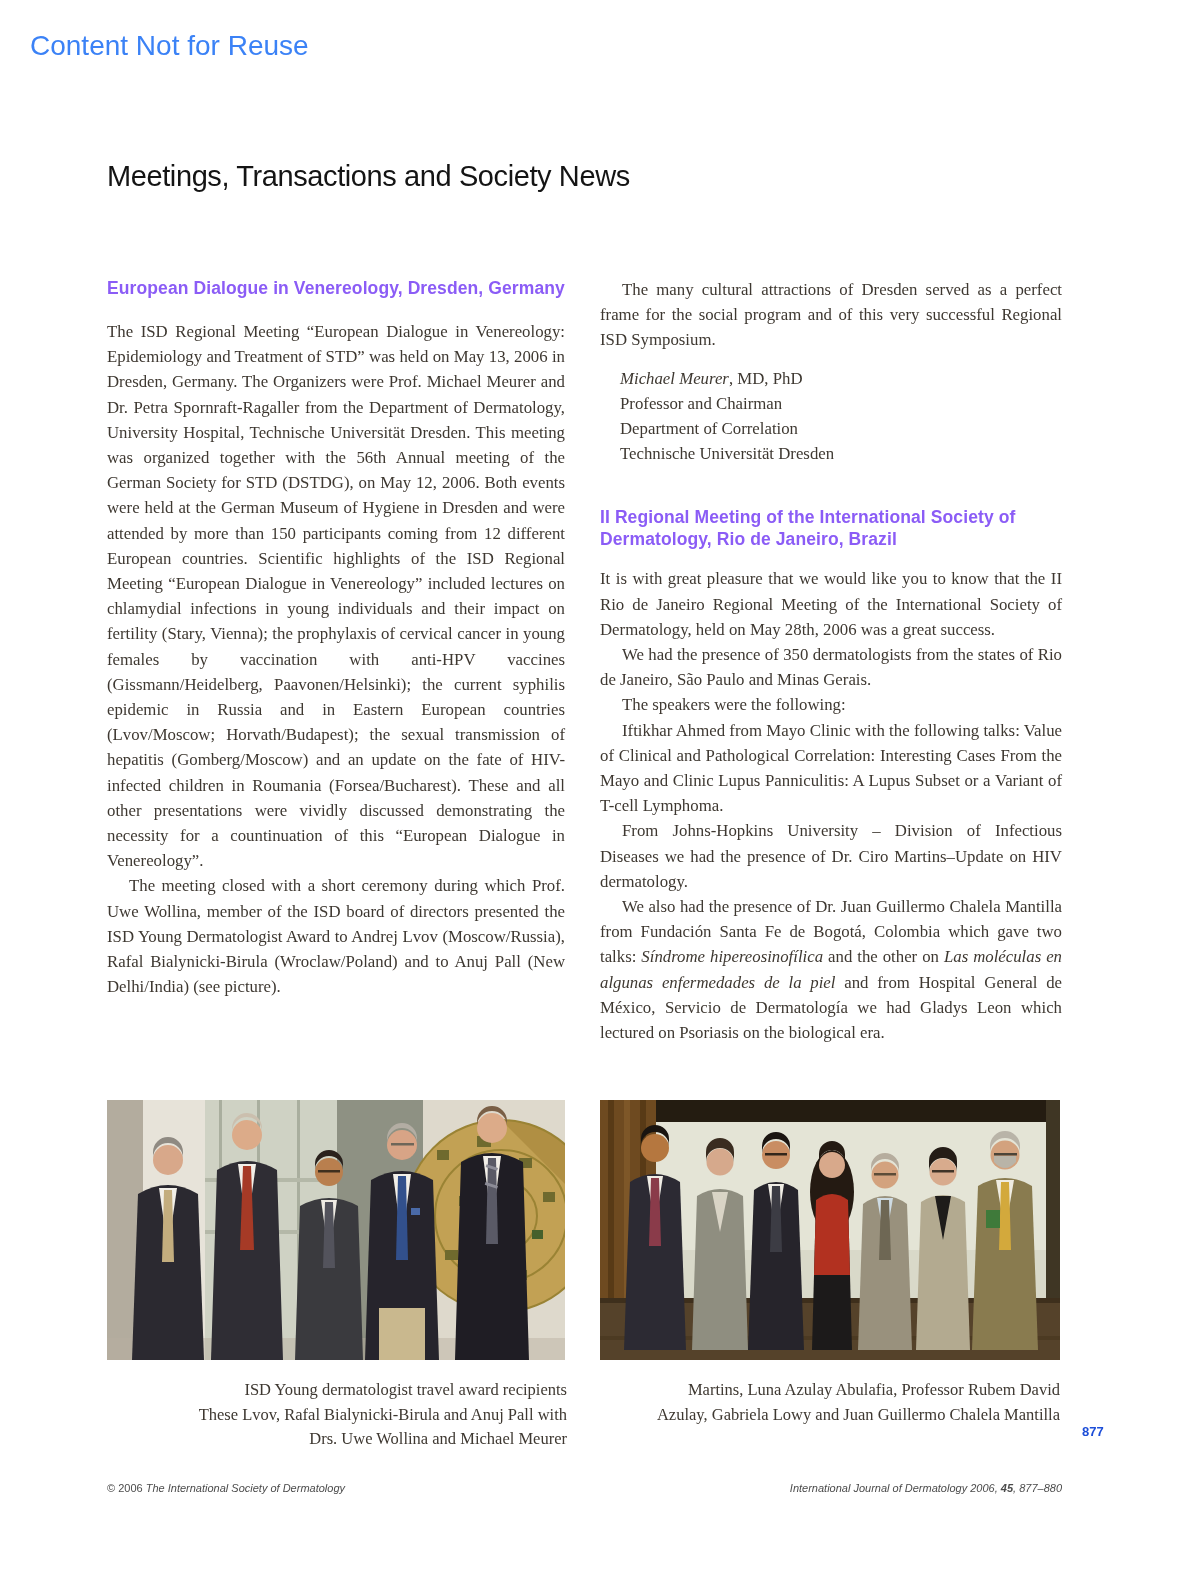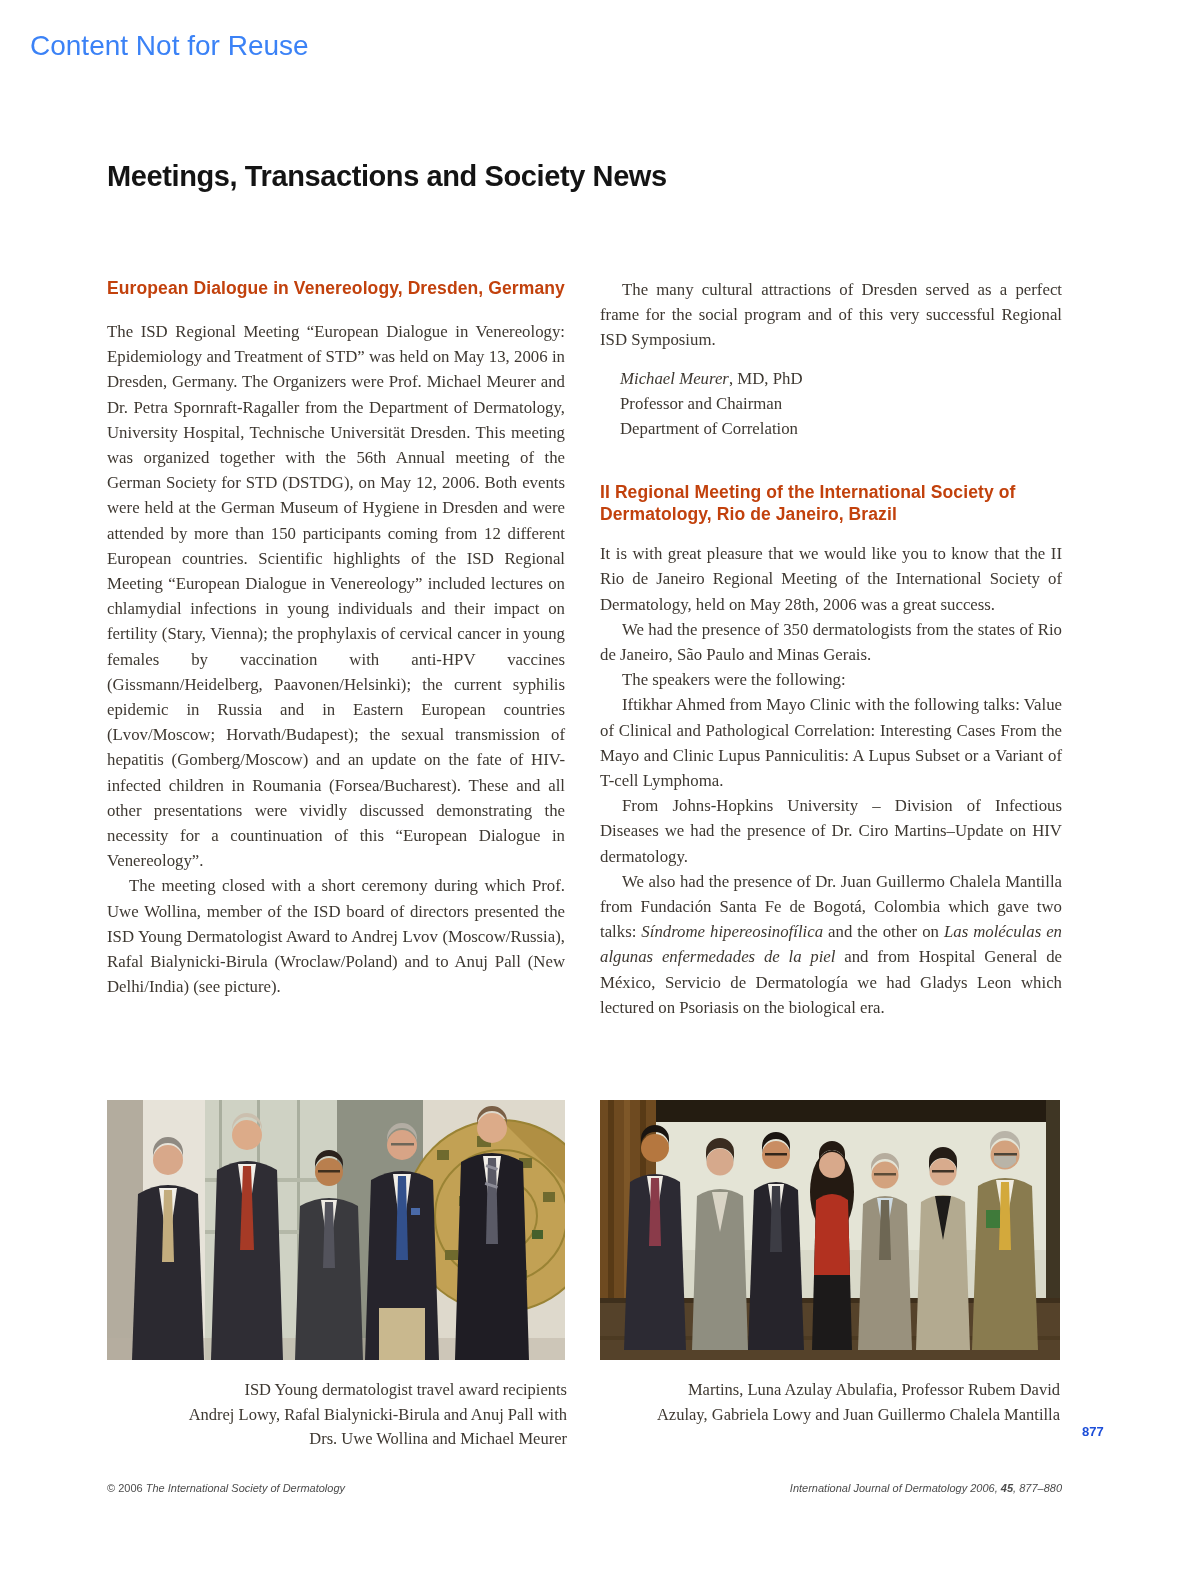--- a/index.html
+++ b/index.html
@@ -4,30 +4,30 @@
 <style>
   * { margin:0; padding:0; box-sizing:border-box; }
   html,body { background:#ffffff; }
   body { width:1200px; height:1577px; position:relative; overflow:hidden;
          font-family:"Liberation Serif", serif; color:#3e3831; }
 
   .watermark { position:absolute; left:30px; top:30px;
     font-family:"Liberation Sans", sans-serif; font-size:28px; color:#3b82f6; }
 
   .page-title { position:absolute; left:107px; top:160px;
-    font-family:"Liberation Sans", sans-serif; font-weight:bold; font-size:29px;
+    font-family:"Liberation Sans", sans-serif; font-weight:normal; font-size:29px;
     letter-spacing:-0.4px; color:#141414; }
 
   .col { position:absolute; top:277px; width:458px; font-size:16.8px;
     line-height:25.2px; text-align:justify; color:#3e3831; }
   .col-left  { left:107px; }
   .col-right { left:600px; width:462px; }
 
   .subhead { font-family:"Liberation Sans", sans-serif; font-weight:bold;
-    font-size:17.5px; line-height:22px; color:#c2410c; text-align:left;
+    font-size:17.5px; line-height:22px; color:#8b5cf6; text-align:left;
     margin-bottom:20px; letter-spacing:0.1px; }
   .subhead.gap-top { margin-top:40px; margin-bottom:16px; }
 
   p.body-p { text-align:justify; }
   p.ind { text-indent:22px; }
 
   .sig { margin:13px 0 0 20px; text-align:left; line-height:25.2px; }
 
   .it { font-style:italic;margin-top:43px; }
   .b  { font-weight:bold; }
@@ -64,20 +64,21 @@
   <p class="body-p ind">The meeting closed with a short ceremony during which Prof. Uwe Wollina, member of the ISD board of directors presented the ISD Young Dermatologist Award to Andrej Lvov (Moscow/Russia), Rafal Bialynicki-Birula (Wroclaw/Poland) and to Anuj Pall (New Delhi/India) (see picture).</p>
 </div>
 
 <div class="col col-right">
   <p class="body-p ind">The many cultural attractions of Dresden served as a perfect frame for the social program and of this very successful Regional ISD Symposium.</p>
 
   <div class="sig">
     <div><span class="it">Michael Meurer</span><span>, MD, PhD</span></div>
     <div>Professor and Chairman</div>
     <div>Department of Correlation</div>
+    <div>Technische Universität Dresden</div>
   </div>
 
   <h3 class="subhead gap-top">II Regional Meeting of the International Society of Dermatology, Rio de Janeiro, Brazil</h3>
 
   <p class="body-p">It is with great pleasure that we would like you to know that the II Rio de Janeiro Regional Meeting of the International Society of Dermatology, held on May 28th, 2006 was a great success.</p>
   <p class="body-p ind">We had the presence of 350 dermatologists from the states of Rio de Janeiro, São Paulo and Minas Gerais.</p>
   <p class="body-p ind">The speakers were the following:</p>
   <p class="body-p ind">Iftikhar Ahmed from Mayo Clinic with the following talks: Value of Clinical and Pathological Correlation: Interesting Cases From the Mayo and Clinic Lupus Panniculitis: A Lupus Subset or a Variant of T-cell Lymphoma.</p>
   <p class="body-p ind">From Johns-Hopkins University – Division of Infectious Diseases we had the presence of Dr. Ciro Martins–Update on HIV dermatology.</p>
   <p class="body-p ind">
@@ -243,21 +244,21 @@
       <circle cx="405" cy="55" r="14.5" fill="#d3a27e"></circle>
       <path d="M390 53 A15 15 0 0 1 420 53 L420 46 A15 15 0 0 0 390 46 Z" fill="#b9b4a8"></path>
       <path d="M394 62 Q405 74 416 62 L416 56 L394 56 Z" fill="#b9b4a8"></path>
       <rect x="394" y="53" width="23" height="2.5" fill="#4c4438"></rect>
     </g>
   </svg>
 </div>
 
 <div class="caption caption-left">
   <div>ISD Young dermatologist travel award recipients</div>
-  <div>Andrej Lowy, Rafal Bialynicki-Birula and Anuj Pall with</div>
+  <div>These Lvov, Rafal Bialynicki-Birula and Anuj Pall with</div>
   <div>Drs. Uwe Wollina and Michael Meurer</div>
 </div>
 
 <div class="caption caption-right">
   <div>Martins, Luna Azulay Abulafia, Professor Rubem David</div>
   <div>Azulay, Gabriela Lowy and Juan Guillermo Chalela Mantilla</div>
 </div>
 
 <div class="page-number">877</div>
 

